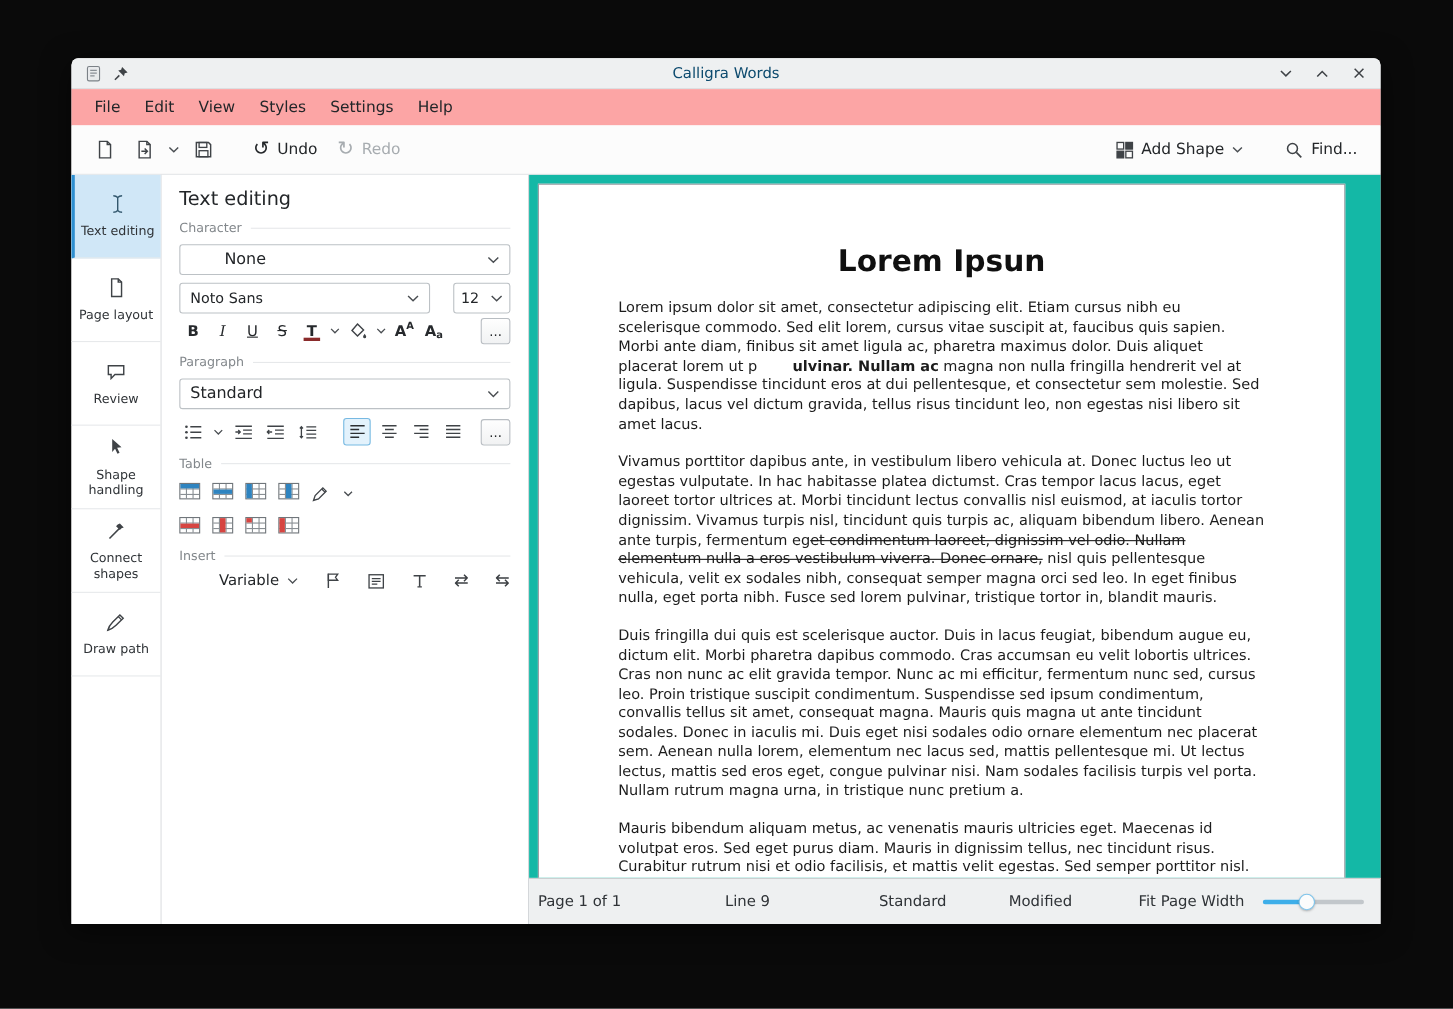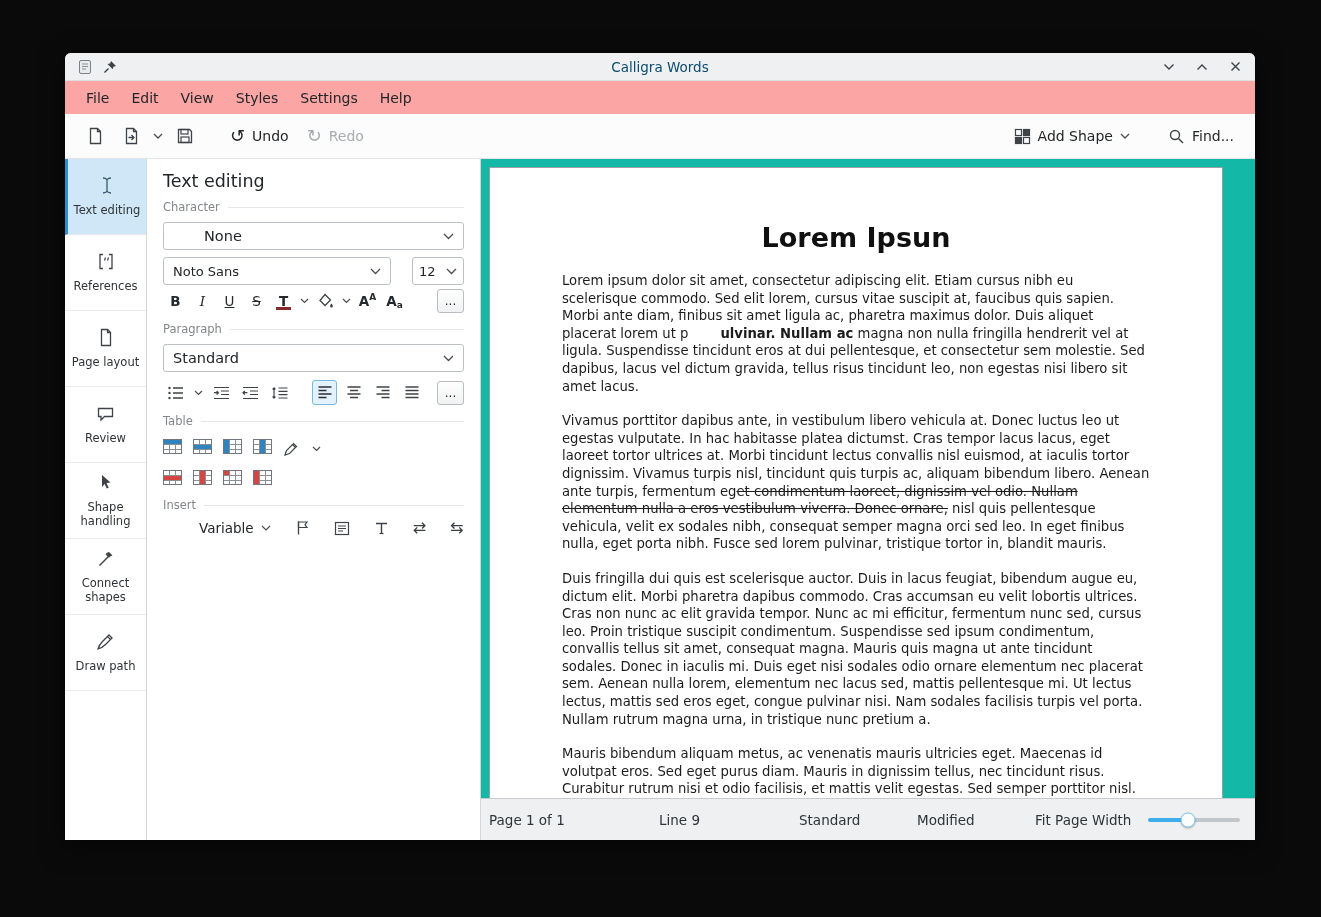--- a/index.html
+++ b/index.html
@@ -230,29 +230,20 @@
         <span class="tab-ic">
           <svg class="ic" width="18" height="19" viewBox="0 0 18 19">
               <path d="M5 2c2.4 0 3.2.7 4 1.6C9.8 2.7 10.6 2 13 2M9 3.6v11.8M5 17c2.4 0 3.2-.7 4-1.6.8.9 1.6 1.6 4 1.6" stroke="#33586e" stroke-width="1.3" fill="none"></path>
             </svg>
         </span>
         <span class="tab-label">Text editing</span>
       </div>
       <div class="tab">
         <span class="tab-ic">
           <svg class="ic" width="18" height="19" viewBox="0 0 18 19">
-              <path d="M6 2.5H3v14h3M12 2.5h3v14h-3" stroke="#3f4347" stroke-width="1.3" fill="none"></path>
-              <path d="M7.5 8.5l1-3M10.5 8.5l1-3" stroke="#3f4347" stroke-width="1.2" fill="none"></path>
-            </svg>
-        </span>
-        <span class="tab-label">References</span>
-      </div>
-      <div class="tab">
-        <span class="tab-ic">
-          <svg class="ic" width="18" height="19" viewBox="0 0 18 19">
               <path d="M4.5 1.5h6l3 3v13h-9z" stroke="#3f4347" stroke-width="1.3" fill="none"></path>
               <path d="M10.5 1.5v3h3" stroke="#3f4347" stroke-width="1.3" fill="none"></path>
             </svg>
         </span>
         <span class="tab-label">Page layout</span>
       </div>
       <div class="tab">
         <span class="tab-ic">
           <svg class="ic" width="19" height="18" viewBox="0 0 19 18">
               <path d="M2.5 3.5h14v8h-8l-3.5 3.5v-3.5h-2.5z" stroke="#3f4347" stroke-width="1.3" fill="none"></path>

